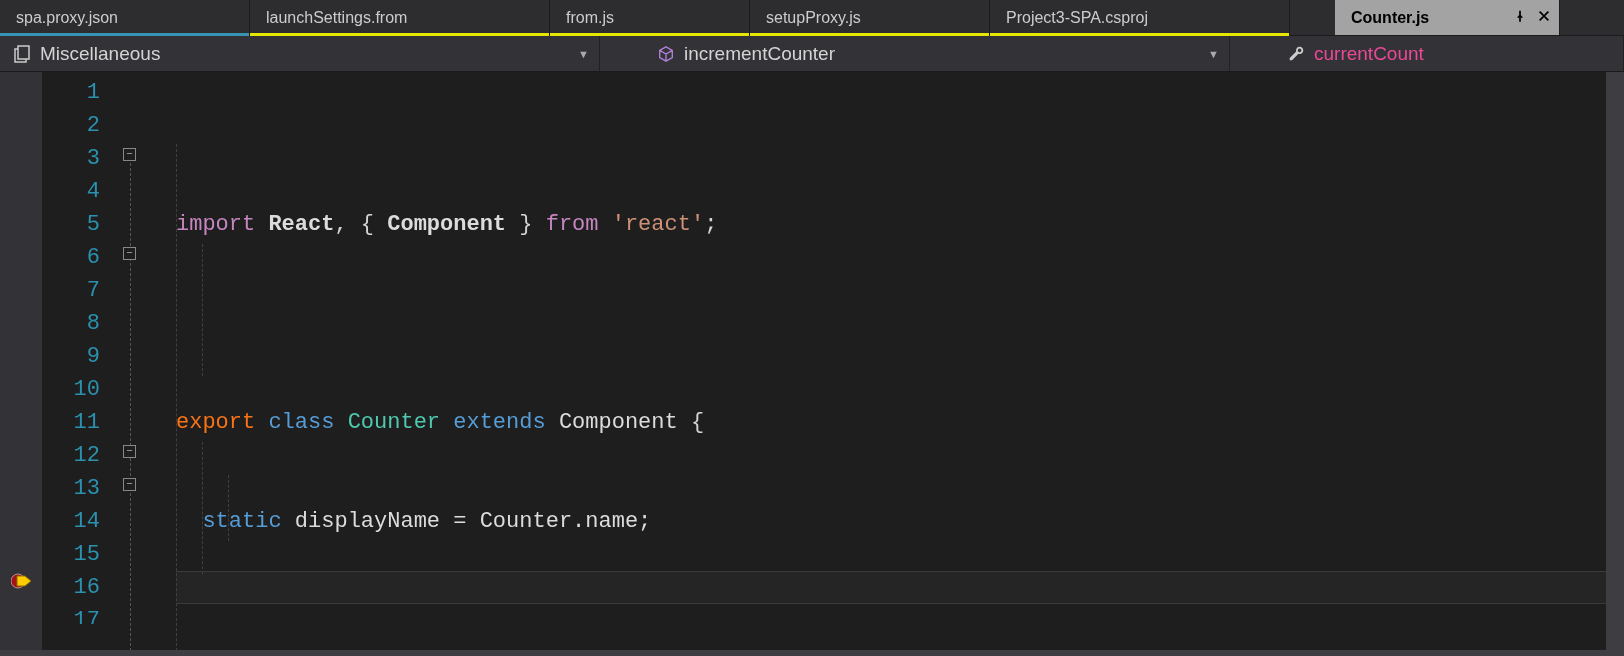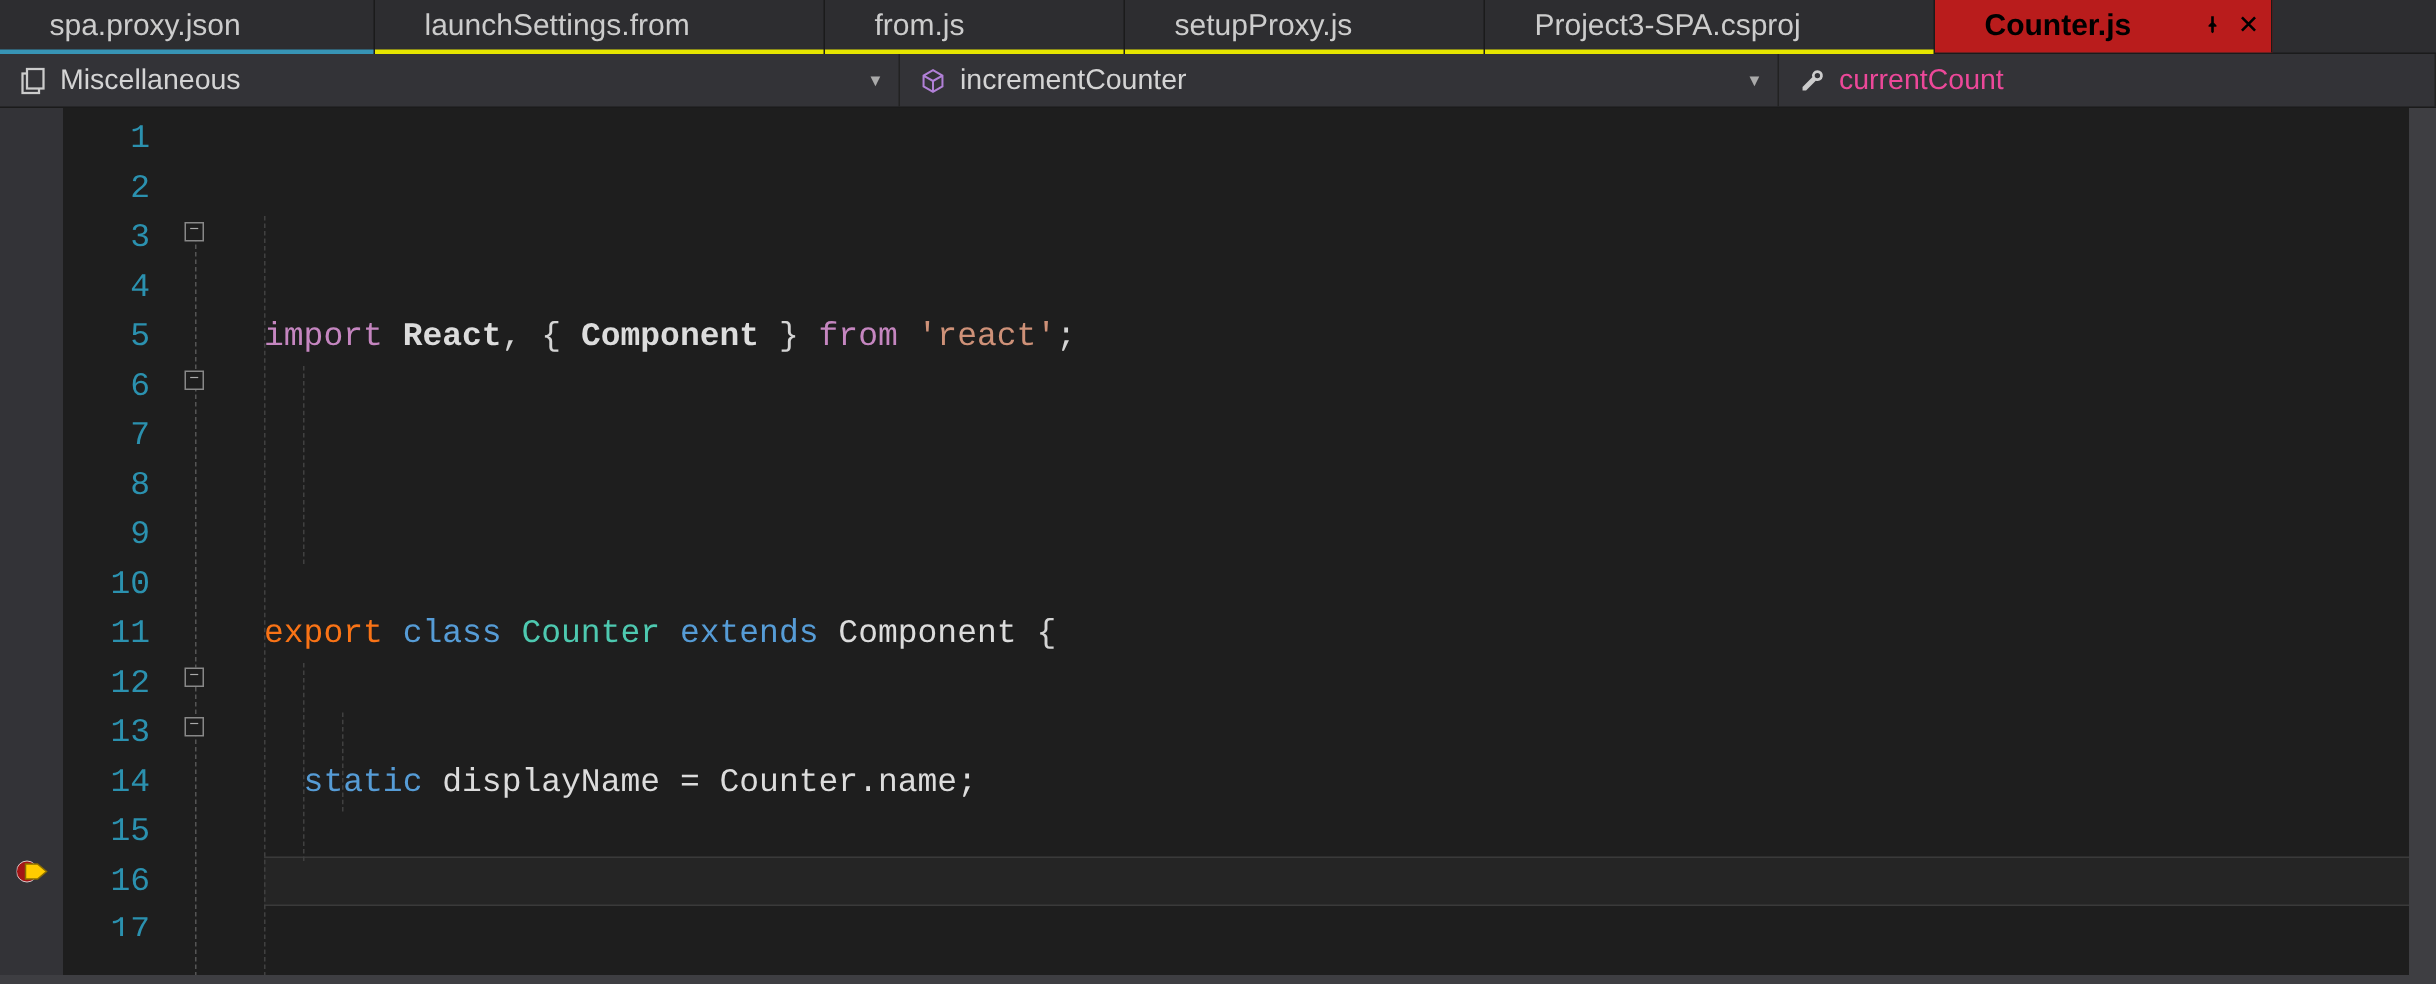--- a/index.html
+++ b/index.html
@@ -13,35 +13,36 @@
   }
   .tab-bar {
     display: flex;
     background: #2d2d30;
     height: 36px;
     border-bottom: 1px solid #1b1b1b;
   }
   .tab {
     display: flex;
     align-items: center;
-    padding: 0 33px;
-    font-size: 20px;
+    padding: 0 16px;
+    font-size: 16px;
     color: #cccccc;
     background: #2d2d30;
     border-right: 1px solid #1b1b1b;
     position: relative;
     cursor: pointer;
     min-width: 250px;
   }
   .tab.active-yellow {
-    background: #b91c1c;
+    background: #a3a3a3;
     color: #000;
     font-weight: 700;
     min-width: 225px;
     padding-right: 8px;
+    margin-left: 45px;
   }
   .tab.active-yellow .tab-label { color: #000; }
   .tab .tab-label { flex: 1; }
   .tab-underline-teal::after {
     content: '';
     position: absolute;
     left: 0; right: 0; bottom: -1px;
     height: 3px;
     background: #3794b5;
   }
@@ -53,20 +54,21 @@
     background: #e6e600;
   }
   .tab-icons { display: flex; gap: 10px; align-items: center; }
   .pin-icon, .close-icon { color: #000; font-size: 14px; }
   .nav-bar {
     display: flex;
     background: #333337;
     height: 36px;
     align-items: stretch;
     border-bottom: 1px solid #1b1b1b;
+    gap: 44px;
   }
   .nav-seg {
     display: flex;
     align-items: center;
     gap: 8px;
     padding: 0 12px;
     font-size: 19px;
     color: #d4d4d4;
     border-right: 1px solid #222;
     position: relative;

